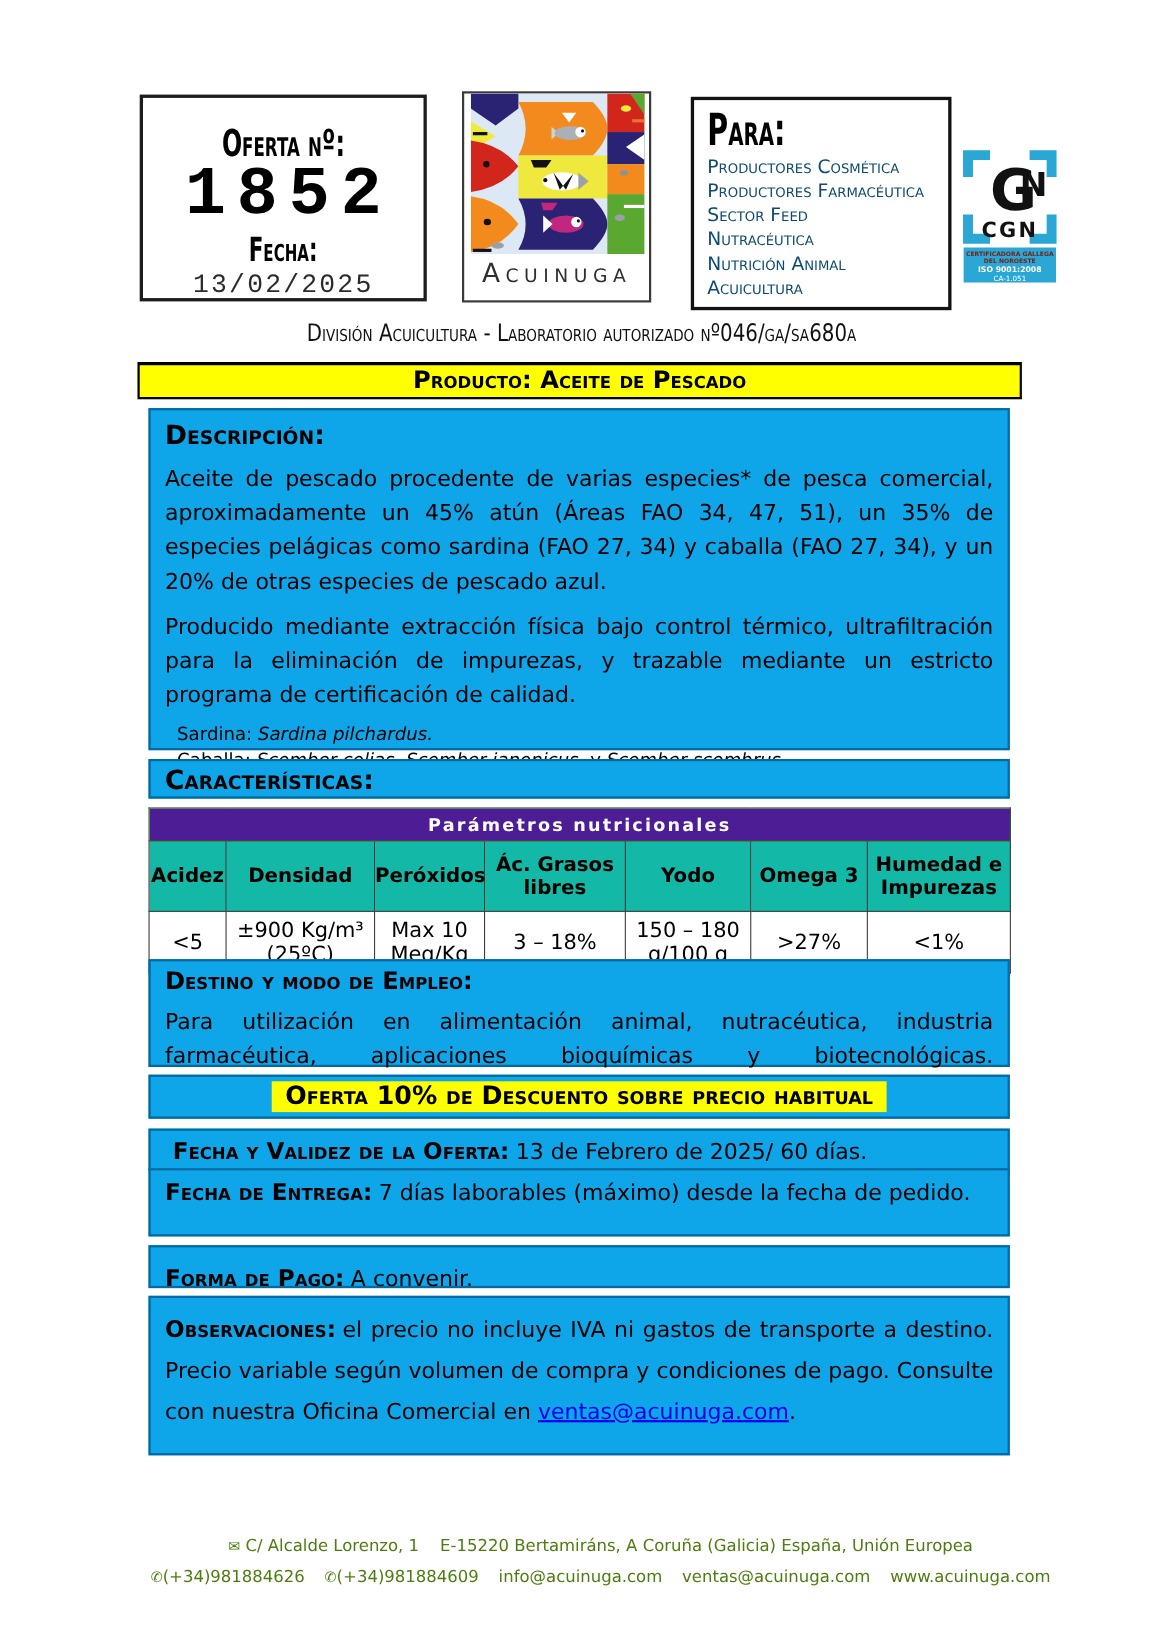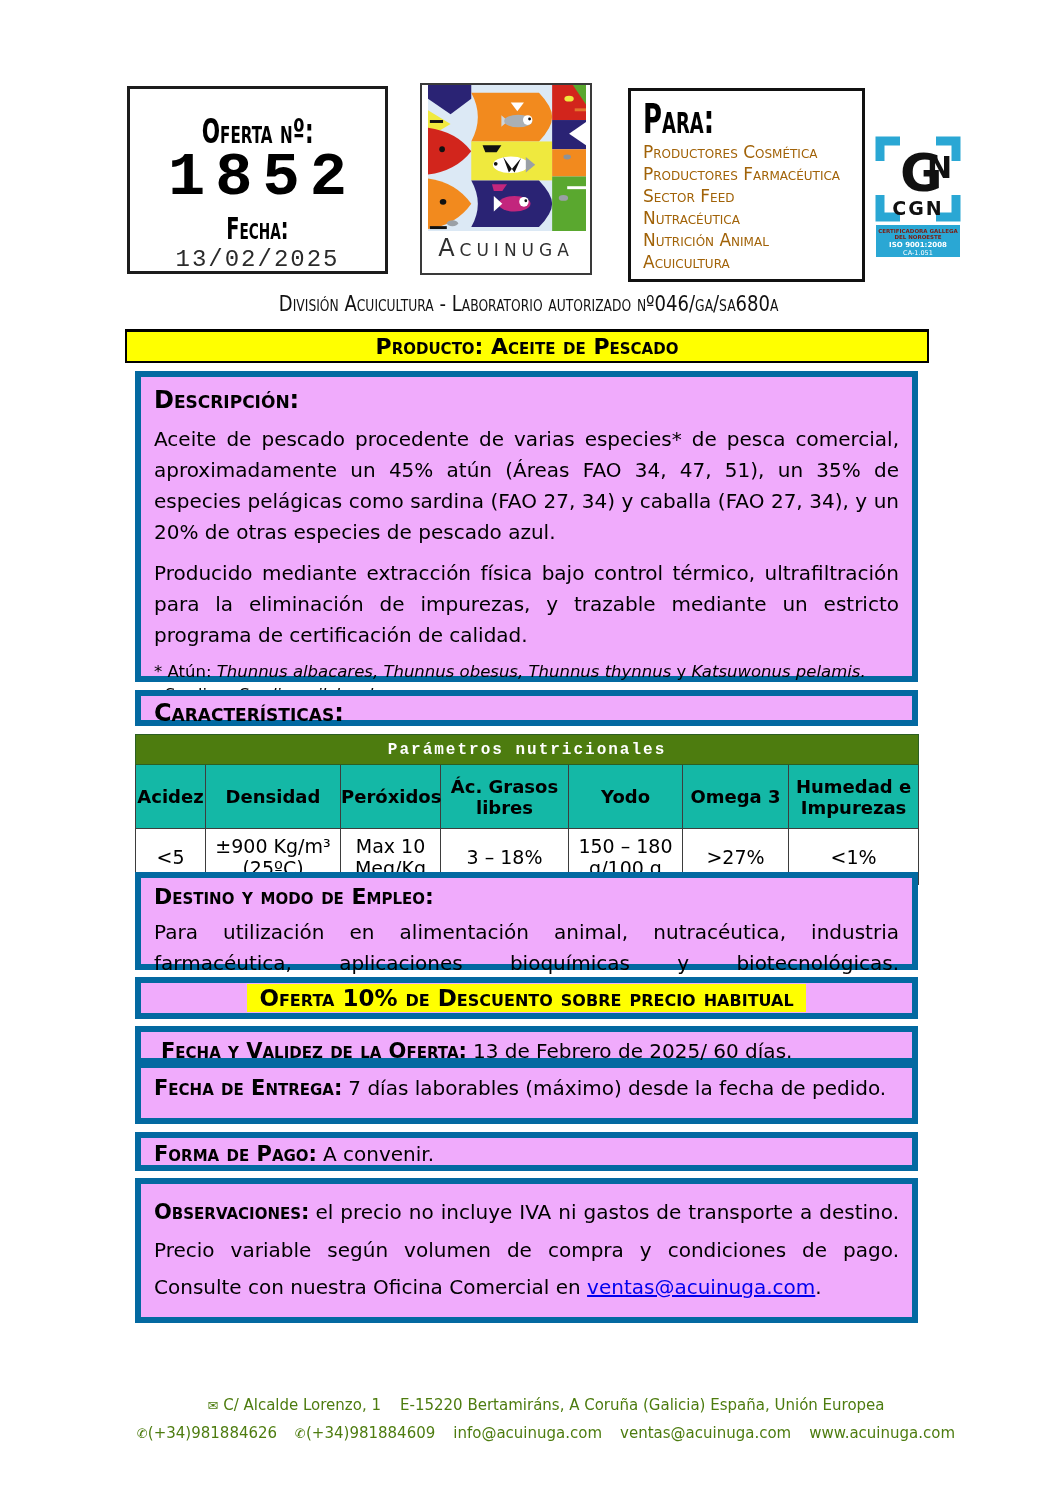--- a/index.html
+++ b/index.html
@@ -40,40 +40,40 @@
   .logo-word {
     height:34px; display:flex; align-items:center; justify-content:center;
     font-variant:small-caps; font-size:24px; letter-spacing:5px; color:#2f2f2f;
   }
 
   .para-box {
     position:absolute; left:628px; top:88px; width:237px; height:194px;
     border:3px solid #111; padding:8px 12px;
   }
   .para-title { font-size:36px; transform-origin:left top; margin-bottom:6px; }
-  .para-item { font-variant:small-caps; font-size:17px; line-height:1.3; color:#a16207; }
+  .para-item { font-variant:small-caps; font-size:17px; line-height:1.3; color:#0c4a6e; }
 
   .cgn-box { position:absolute; left:872px; top:133px; width:92px; height:124px; }
 
   
   .division {
     position:absolute; left:0; top:291px; width:1058px; text-align:center;
     font-size:22px; color:#111;
   }
   .product-banner {
     position:absolute; left:125px; top:329px; width:804px; height:34px;
     background:#FFFF00; border:2px solid #000; border-top-width:3px;
     display:flex; align-items:center; justify-content:center;
     font-weight:bold; font-variant:small-caps; font-size:22px;
   }
 
   
   .box {
     position:absolute; left:135px; width:783px;
-    border:6px solid #0369a1; background:#f0abfc; padding:6px 13px;
+    border:2px solid #0369a1; background:#0ea5e9; padding:6px 13px;
   }
   .sec-title { font-weight:bold; font-variant:small-caps; font-size:24px; }
   .body-text { font-size:20px; line-height:1.55; text-align:justify; }
 
   .desc-box { top:371px; height:311px; padding-top:9px; }
   .desc-box p { margin-top:10px; }
   .footnotes { margin-top:10px; font-size:16.5px; line-height:1.38; }
   .footnotes .fn2 { padding-left:11px; }
   .it { font-style:italic; }
 
@@ -82,22 +82,22 @@
   
   .nutri-table {
     position:absolute; left:135px; top:734px; width:783px;
     border-collapse:collapse; table-layout:fixed;
   }
   .nutri-table th, .nutri-table td {
     border:1px solid #3d3d3d; text-align:center; vertical-align:middle;
     white-space:pre-line;
   }
   .nutri-table .t-title th {
-    background:#4d7c0f; color:#fff; font-weight:bold; font-size:16px;
-    letter-spacing:2px; height:30px; border-color:#2c5f23;font-family:Liberation Mono, monospace;
+    background:#4c1d95; color:#fff; font-weight:bold; font-size:16px;
+    letter-spacing:2px; height:30px; border-color:#2c5f23;
   }
   .nutri-table .t-cols th {
     background:#14b8a6; font-weight:bold; font-size:18px; height:64px;
   }
   .nutri-table .t-vals td { background:#fff; font-size:19px; height:56px; }
 
   .destino-box { top:872px; height:98px; }
   .destino-box .body-text { margin-top:8px; text-align-last:justify; }
 
   .offer-banner-box {
@@ -106,21 +106,21 @@
   }
   .offer-banner-text {
     background:#FFFF00; padding:1px 12px; font-weight:bold;
     font-variant:small-caps; font-size:23px;
   }
 
   .oneline { font-size:20px; line-height:1.5; text-align:justify; }
   .oneline .lbl { font-size:21px; margin-right:6px; }
   .validity-box { top:1026px; height:38px; padding-top:4px;padding-left:20px; }
   .delivery-box { top:1062px; height:62px; padding-top:5px; }
-  .payment-box  { top:1132px; height:39px; padding-top:1px; }
+  .payment-box  { top:1132px; height:39px; padding-top:13px; }
 
   .obs-box { top:1178px; height:145px; padding-top:9px; }
   .obs-box .oneline { line-height:1.85; }
   a.mail-link { color:#0000EE; text-decoration:underline; }
 
   
   .footer {
     position:absolute; left:17px; top:1372px; width:1058px; text-align:center;
     color:#4d7c0f; font-size:15px; line-height:1.85;
     font-family:"DejaVu Sans", sans-serif;
@@ -223,21 +223,20 @@
 
 <div class="product-banner">
   <span>Producto: Aceite de Pescado</span>
 </div>
 
 <div class="box desc-box">
   <div class="sec-title">Descripción:</div>
   <p class="body-text">Aceite de pescado procedente de varias especies* de pesca comercial, aproximadamente un 45% atún (Áreas FAO 34, 47, 51), un 35% de especies pelágicas como sardina (FAO 27, 34) y caballa (FAO 27, 34), y un 20% de otras especies de pescado azul.</p>
   <p class="body-text">Producido mediante extracción física bajo control térmico, ultrafiltración para la eliminación de impurezas, y trazable mediante un estricto programa de certificación de calidad.</p>
   <div class="footnotes">
-    <div class="fn1"><span>* Atún: </span><span class="it">Thunnus albacares, Thunnus obesus, Thunnus thynnus</span><span> y </span><span class="it">Katsuwonus pelamis.</span></div>
     <div class="fn2"><span>Sardina: </span><span class="it">Sardina pilchardus.</span><span></span><span class="it"></span></div>
     <div class="fn2"><span>Caballa: </span><span class="it">Scomber colias, Scomber japonicus,</span><span> y </span><span class="it">Scomber scombrus.</span></div>
   </div>
 </div>
 
 <div class="box caract-box">
   <div class="sec-title">Características:</div>
 </div>
 
 <table class="nutri-table">

